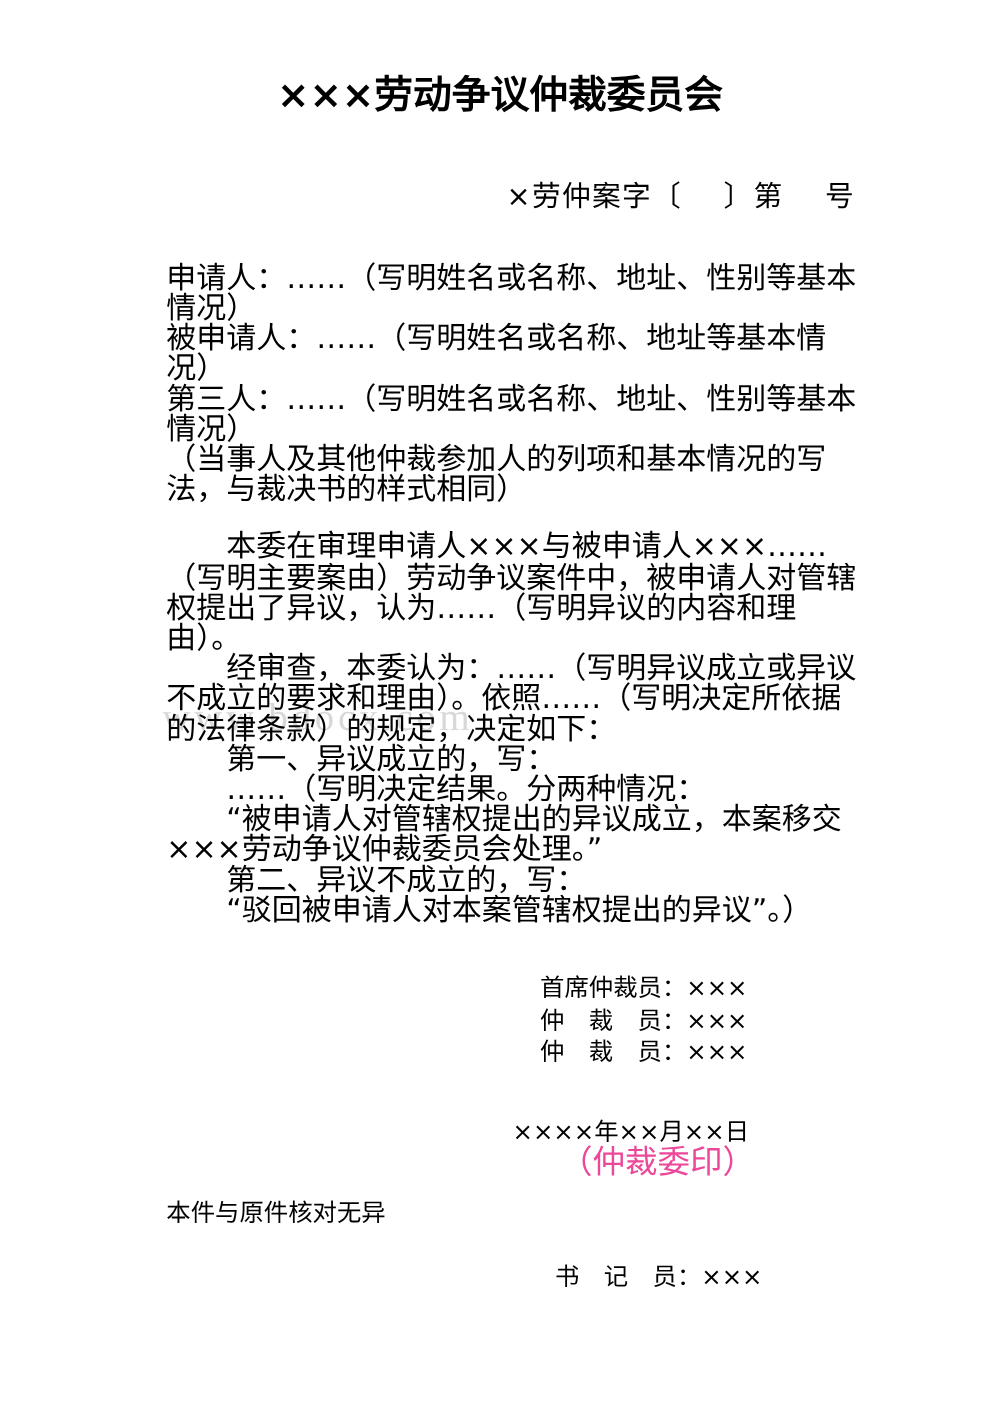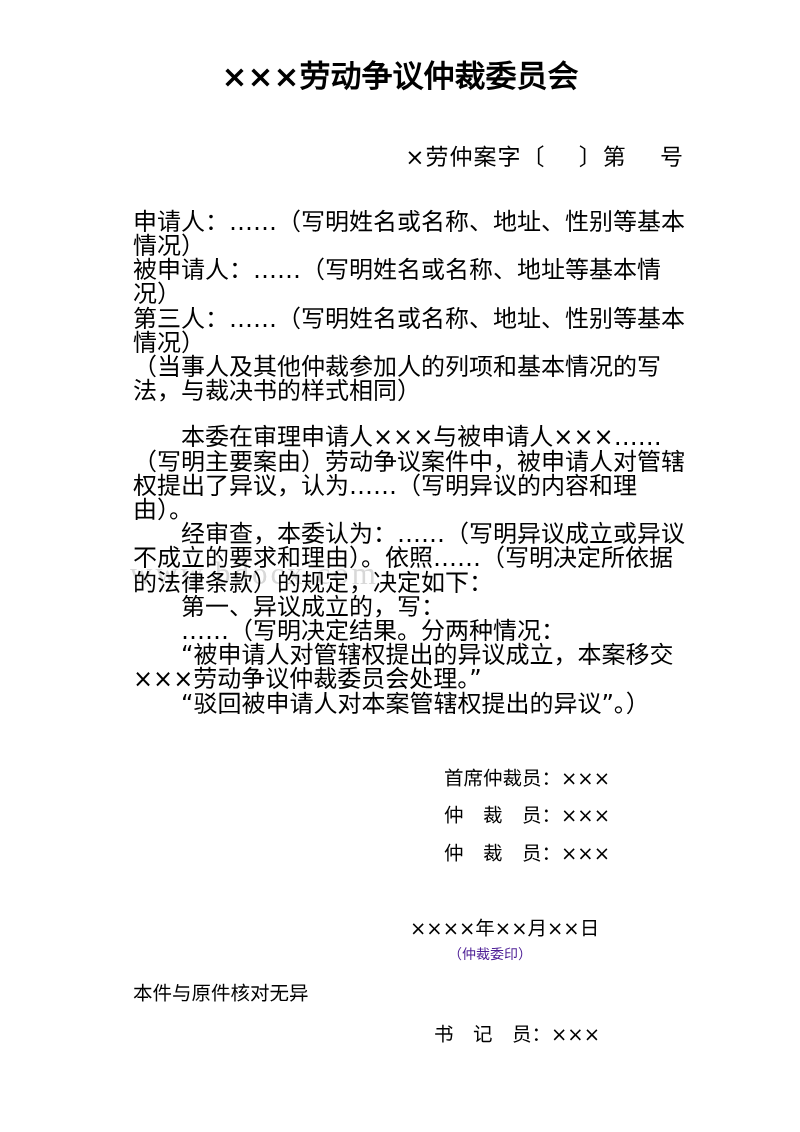--- a/index.html
+++ b/index.html
@@ -91,53 +91,53 @@
   .gap-lg { height: 38px; }
   .sig-block {
     margin: 0;
     padding: 0;
     text-align: left;
   }
   .sig-line {
     font-size: 19.5px;
     line-height: 25.5px;
     color: #000;
+    margin: 0;
+    padding-left: 432px;
+    white-space: pre;
+  }
+  .date-line {
+    font-size: 19.5px;
+    line-height: 25.5px;
+    color: #000;
+    margin: 0;
+    padding-left: 410px;
+    white-space: pre;
+  }
+  .seal-line {
+    font-size: 26px;
+    line-height: 25.5px;
+    color: #ec4899;
+    margin: 0;
+    padding-left: 448px;
+    white-space: pre;
+  }
+  .verify-line {
+    font-size: 19.5px;
+    line-height: 25px;
+    color: #000;
+    margin: 0;
+    padding-left: 133px;
+    white-space: pre;
+  }
+  .clerk-line {
+    font-size: 19.5px;
+    line-height: 25px;
+    color: #000;
     margin: 12px;
-    padding-left: 432px;
-    white-space: pre;
-  }
-  .date-line {
-    font-size: 19.5px;
-    line-height: 25.5px;
-    color: #000;
-    margin: 0;
-    padding-left: 410px;
-    white-space: pre;
-  }
-  .seal-line {
-    font-size: 14px;
-    line-height: 25.5px;
-    color: #4c1d95;
-    margin: 0;
-    padding-left: 448px;
-    white-space: pre;
-  }
-  .verify-line {
-    font-size: 19.5px;
-    line-height: 25px;
-    color: #000;
-    margin: 0;
-    padding-left: 133px;
-    white-space: pre;
-  }
-  .clerk-line {
-    font-size: 19.5px;
-    line-height: 25px;
-    color: #000;
-    margin: 2px;
     padding-left: 432px;
     white-space: pre;
   }
   .note-line {
     font-size: 19.5px;
     line-height: 25px;
     color: #000;
     margin: 0;
     padding-left: 133px;
     white-space: pre;
@@ -167,20 +167,21 @@
     </div>
 
     <div class="gap-md"></div>
 
     <div class="body-block">
       <p class="ln">　　本委在审理申请人×××与被申请人×××……（写明主要案由）劳动争议案件中，被申请人对管辖权提出了异议，认为……（写明异议的内容和理由）。</p>
       <p class="ln">　　经审查，本委认为：……（写明异议成立或异议不成立的要求和理由）。依照……（写明决定所依据的法律条款）的规定，决定如下：</p>
       <p class="ln">　　第一、异议成立的，写：</p>
       <p class="ln">　　……（写明决定结果。分两种情况：</p>
       <p class="ln">　　“被申请人对管辖权提出的异议成立，本案移交×××劳动争议仲裁委员会处理。”</p>
+      <p class="ln">　　第二、异议不成立的，写：</p>
       <p class="ln">　　“驳回被申请人对本案管辖权提出的异议”。）</p>
     </div>
 
     <div class="gap-lg"></div>
 
     <div class="sig-block">
       <p class="sig-line">首席仲裁员：×××</p>
       <p class="sig-line">仲　裁　员：×××</p>
       <p class="sig-line">仲　裁　员：×××</p>
     </div>

